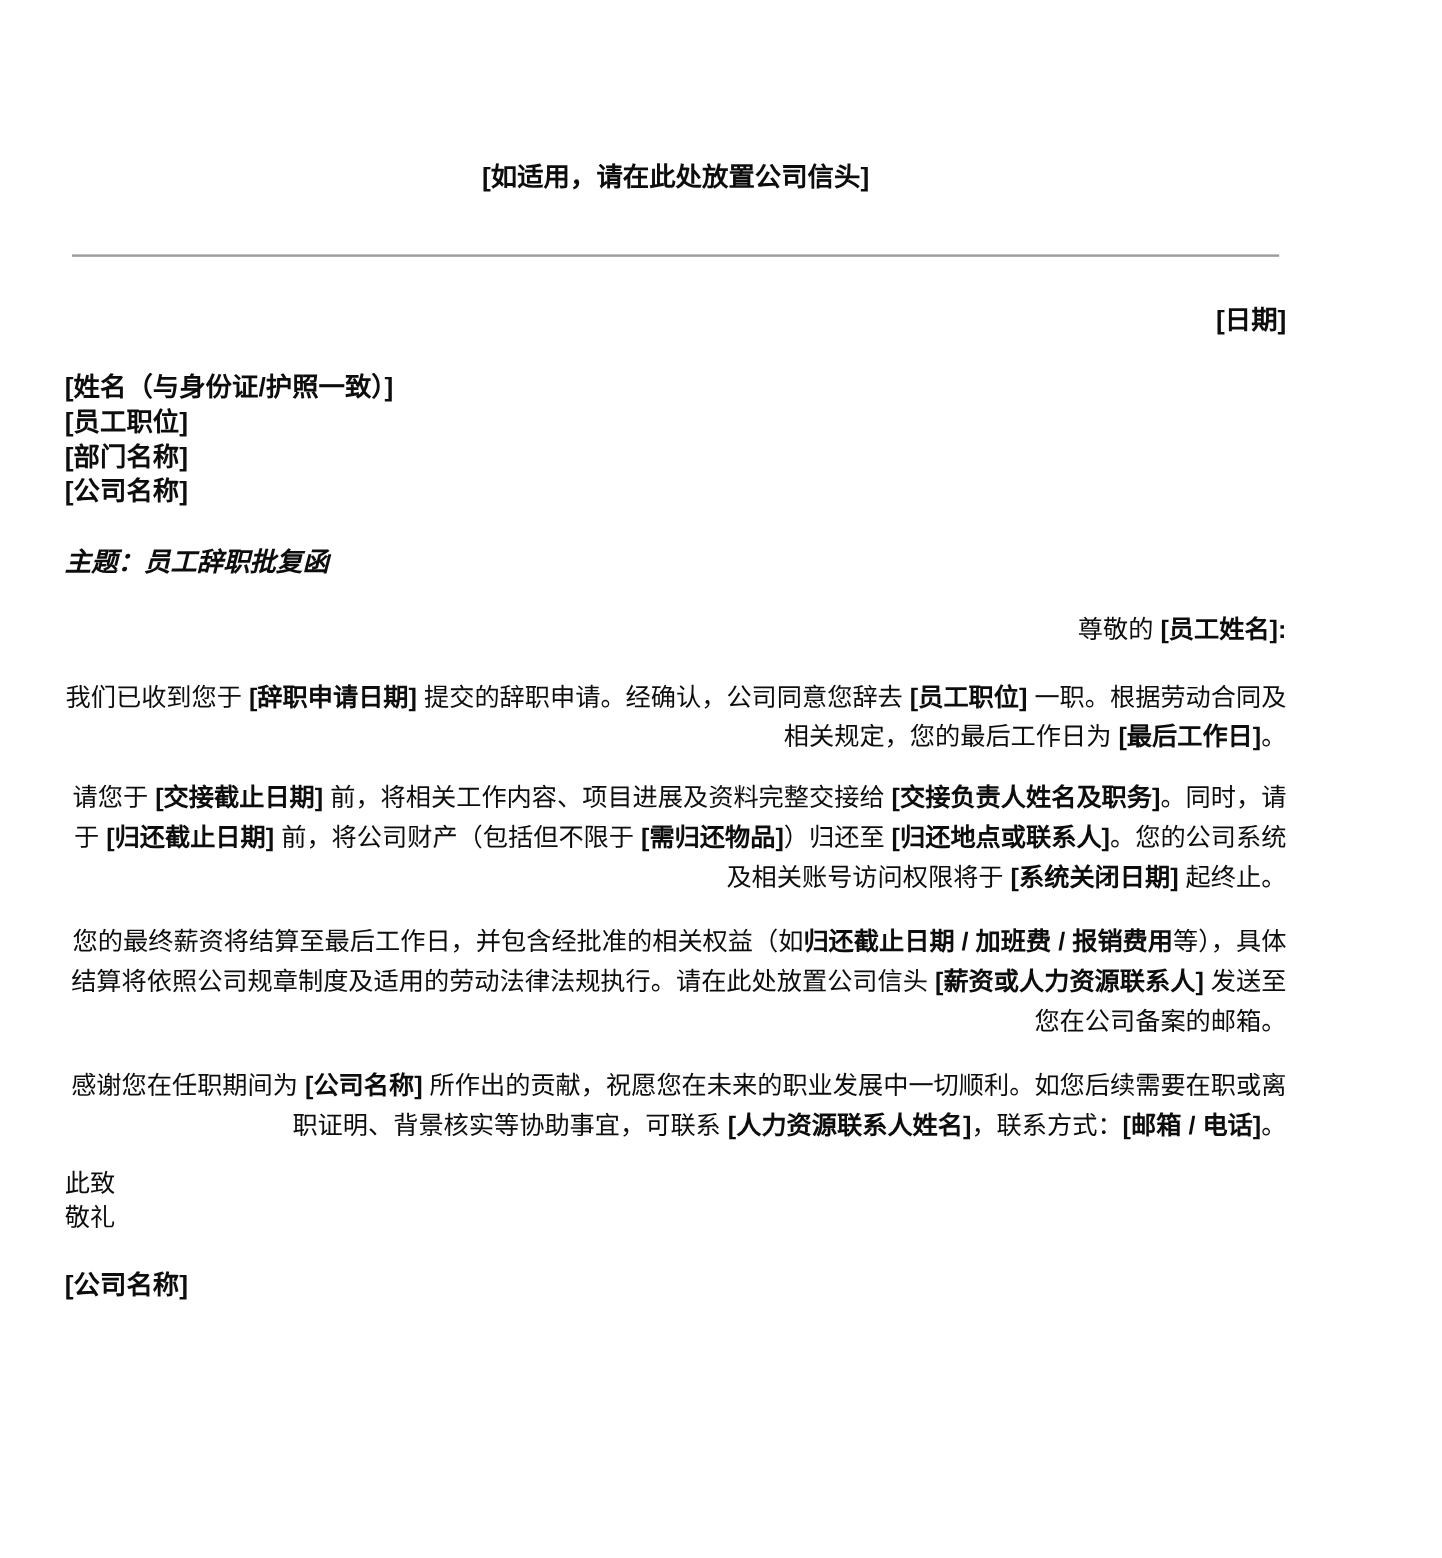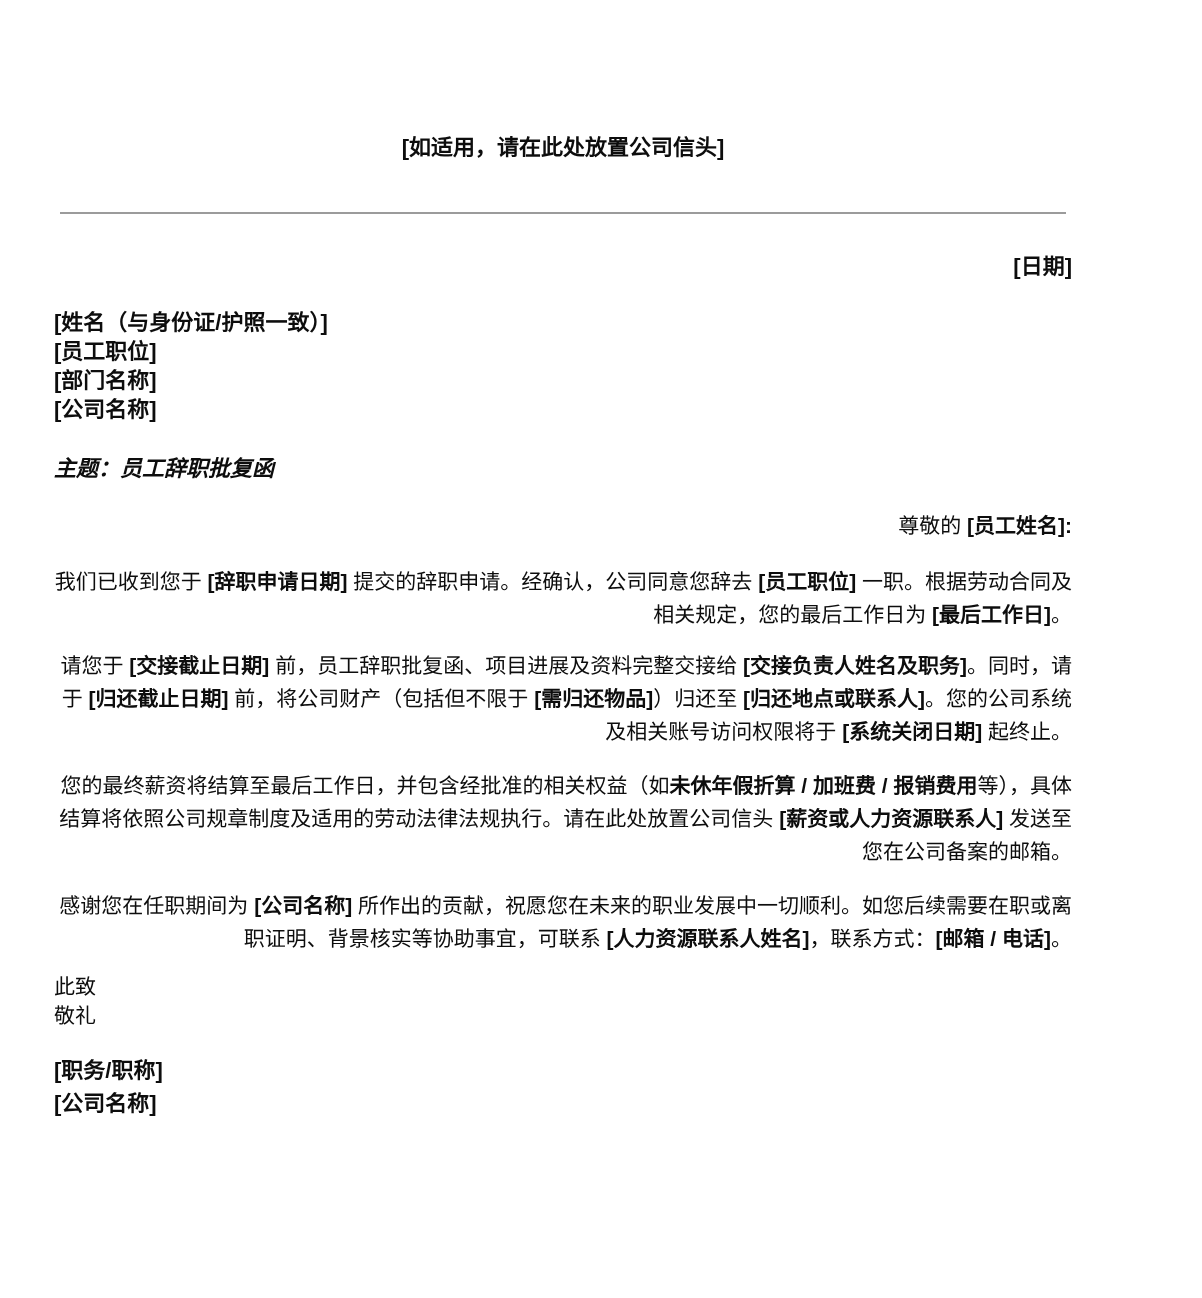--- a/index.html
+++ b/index.html
@@ -98,29 +98,28 @@
     <div>[部门名称]</div>
     <div>[公司名称]</div>
   </div>
 
   <div class="subject-line">主题：员工辞职批复函</div>
 
   <div class="greeting-line"><span>尊敬的 </span><span class="b">[员工姓名]:</span></div>
 
   <div class="para para-1"><span>我们已收到您于 </span><span class="b">[辞职申请日期]</span><span> 提交的辞职申请。经确认，公司同意您辞去 </span><span class="b">[员工职位]</span><span> 一职。根据劳动合同及相关规定，您的最后工作日为 </span><span class="b">[最后工作日]</span><span>。</span></div>
 
-  <div class="para para-2"><span>请您于 </span><span class="b">[交接截止日期]</span><span> 前，员工辞职批复函、项目进展及资料完整交接给 </span><span class="b">[交接负责人姓名及职务]</span><span>。同时，请于 </span><span class="b">[归还截止日期]</span><span> 前，将公司财产（包括但不限于 </span><span class="b">[需归还物品]</span><span>）归还至 </span><span class="b">[归还地点或联系人]</span><span>。您的公司系统及相关账号访问权限将于 </span><span class="b">[系统关闭日期]</span><span> 起终止。</span></div>
+  <div class="para para-2"><span>请您于 </span><span class="b">[交接截止日期]</span><span> 前，将相关工作内容、项目进展及资料完整交接给 </span><span class="b">[交接负责人姓名及职务]</span><span>。同时，请于 </span><span class="b">[归还截止日期]</span><span> 前，将公司财产（包括但不限于 </span><span class="b">[需归还物品]</span><span>）归还至 </span><span class="b">[归还地点或联系人]</span><span>。您的公司系统及相关账号访问权限将于 </span><span class="b">[系统关闭日期]</span><span> 起终止。</span></div>
 
-  <div class="para para-3"><span>您的最终薪资将结算至最后工作日，并包含经批准的相关权益（如</span><span class="b">未休年假折算 / 加班费 / 报销费用</span><span>等），具体结算将依照公司规章制度及适用的劳动法律法规执行。请在此处放置公司信头 </span><span class="b">[薪资或人力资源联系人]</span><span> 发送至您在公司备案的邮箱。</span></div>
+  <div class="para para-3"><span>您的最终薪资将结算至最后工作日，并包含经批准的相关权益（如</span><span class="b">归还截止日期 / 加班费 / 报销费用</span><span>等），具体结算将依照公司规章制度及适用的劳动法律法规执行。请在此处放置公司信头 </span><span class="b">[薪资或人力资源联系人]</span><span> 发送至您在公司备案的邮箱。</span></div>
 
   <div class="para para-4"><span>感谢您在任职期间为 </span><span class="b">[公司名称]</span><span> 所作出的贡献，祝愿您在未来的职业发展中一切顺利。如您后续需要在职或离职证明、背景核实等协助事宜，可联系 </span><span class="b">[人力资源联系人姓名]</span><span>，联系方式：</span><span class="b">[邮箱 / 电话]</span><span>。</span></div>
 
   <div class="closing-block">
     <div>此致</div>
     <div>敬礼</div>
   </div>
 
   <div class="signature-block">
-    <div>[职务/职称]</div>
     <div>[公司名称]</div>
   </div>
 
 </div>
 
 </body></html>

